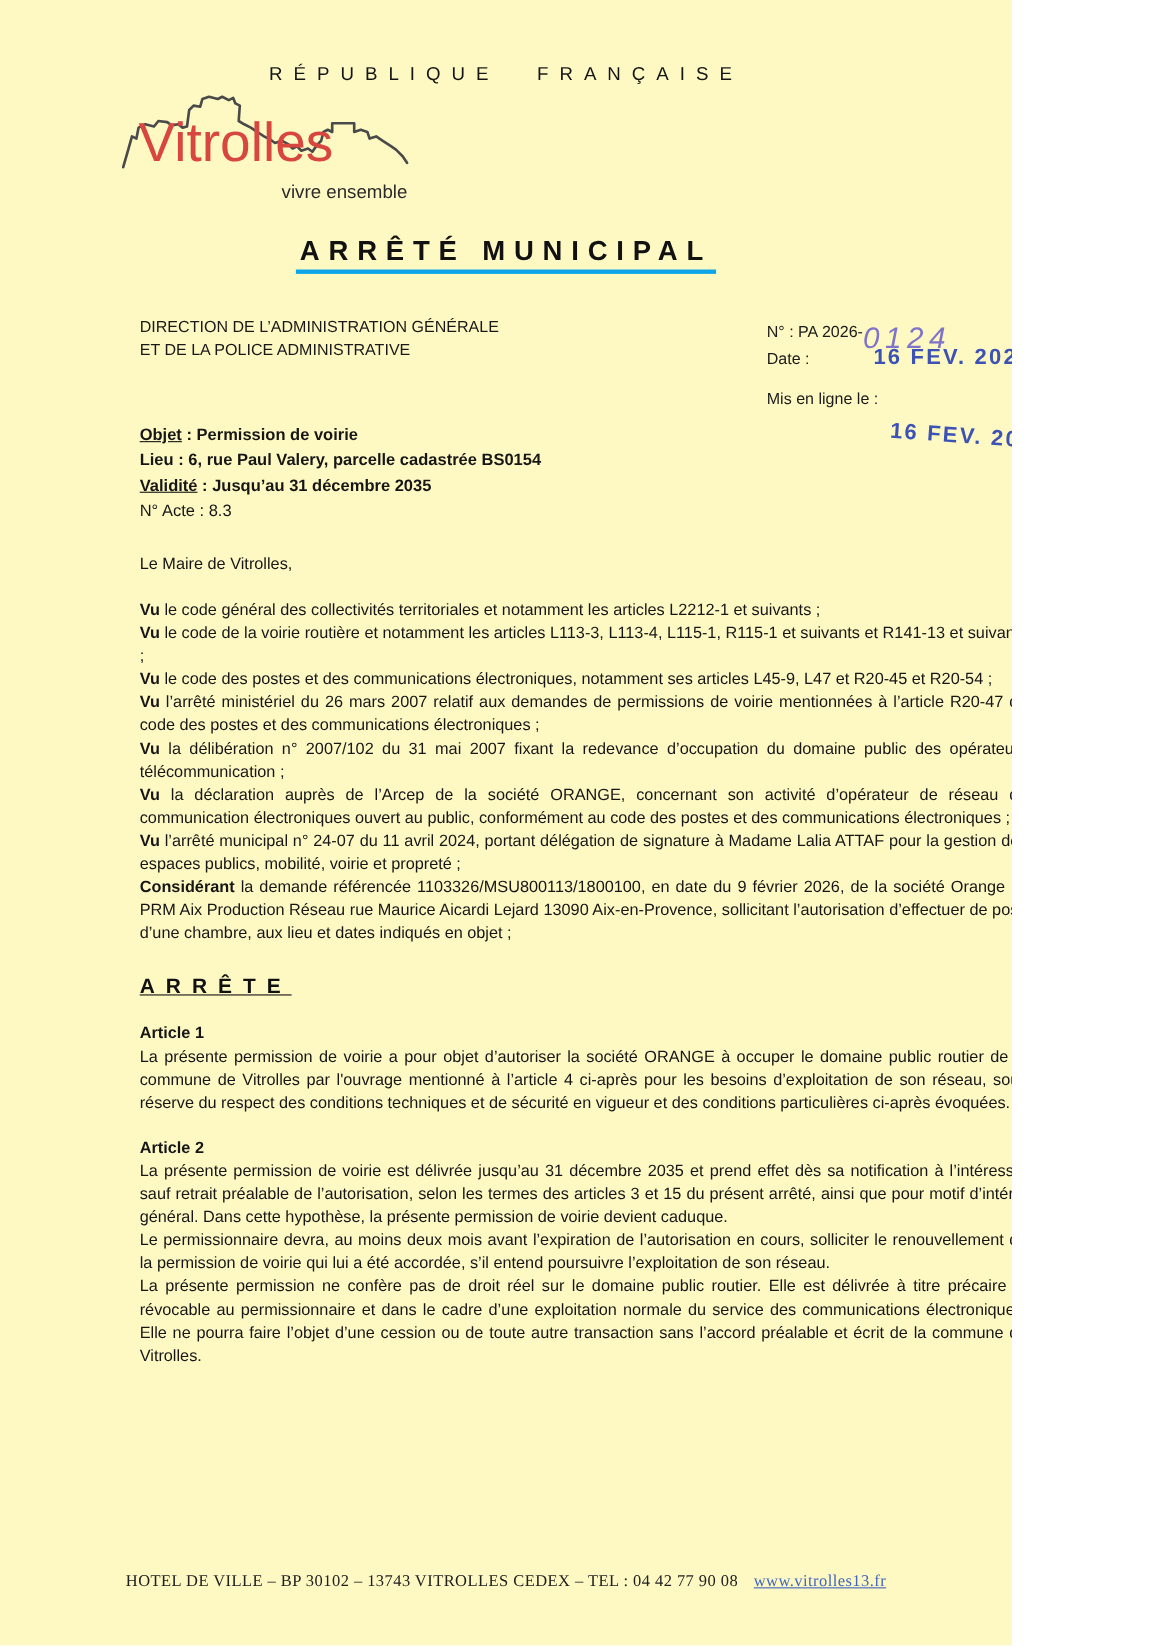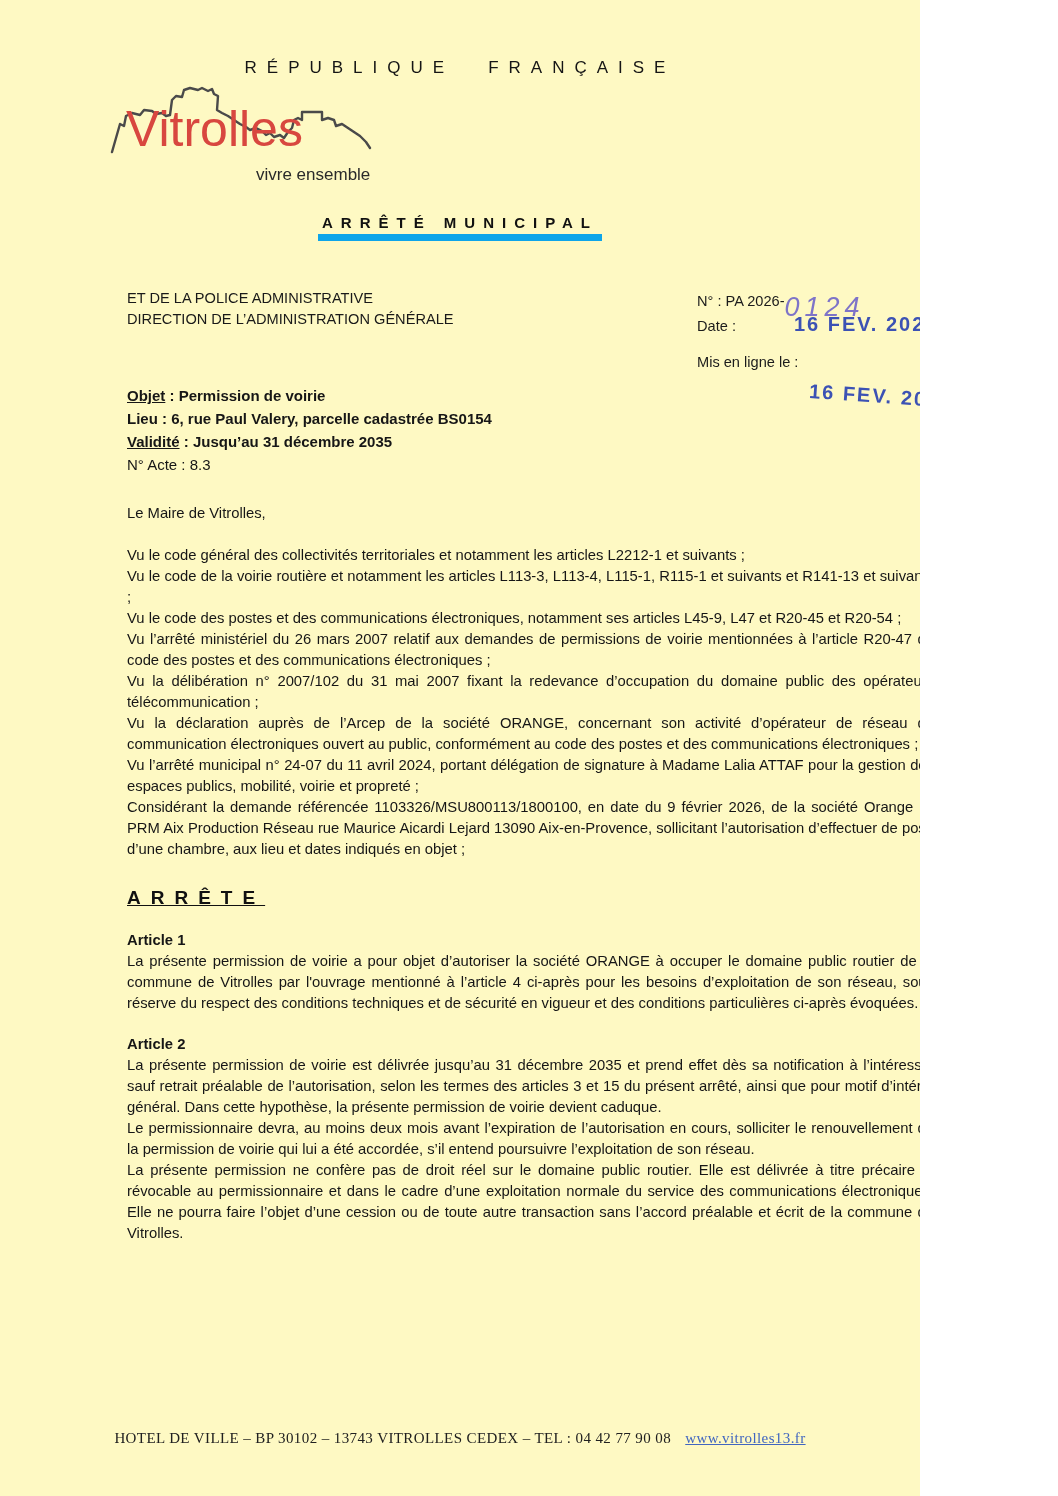--- a/index.html
+++ b/index.html
@@ -19,22 +19,22 @@
   .logo{position:absolute;top:80px;left:110px;width:320px;height:125px;}
   .logo-skyline{position:absolute;top:0;left:0;}
   .logo-name{
     position:absolute;top:24px;left:16px;font-size:50px;line-height:1;
     color:#d8473f;letter-spacing:0px;font-weight:normal;
   }
   .logo-tagline{position:absolute;top:85px;left:146px;font-size:17px;color:#2a2a2a;}
 
   .doc-title{position:absolute;top:214px;left:0;width:100%;text-align:center;}
   .doc-title span{
-    font-size:15px;font-weight:bold;letter-spacing:8px;color:#111;
-    border-bottom:7px solid #0ea5e9;padding:0 4px 3px 4px;margin-top:20px;
+    font-size:25px;font-weight:bold;letter-spacing:8px;color:#111;
+    border-bottom:4px solid #0ea5e9;padding:0 4px 3px 4px;margin-top:20px;
   }
 
   
   .meta{position:absolute;top:286px;left:127px;width:850px;font-size:14.6px;}
   .direction{position:absolute;top:2px;left:0;width:430px;line-height:21px;color:#191919;}
   .numdate{position:absolute;top:0;left:570px;width:290px;line-height:22px;}
   .numrow{white-space:nowrap;}
   .handwritten{
     color:#7e74c8;font-size:27px;font-style:italic;letter-spacing:5px;
     position:relative;top:10px;font-family:Liberation Sans, sans-serif;
@@ -53,21 +53,21 @@
   .bold{font-weight:bold;}
   .uline{text-decoration:underline;}
 
   
   .content{
     position:absolute;top:503px;left:127px;width:807px;
     font-size:14.8px;line-height:21px;text-align:justify;color:#161616;
   }
   .salutation{margin:0 0 21px 0;}
   .clause{margin:0;}
-  .lead{font-weight:normal;}
+  .lead{font-weight:bold;}
   .arrete-heading{
     text-align:left;font-weight:bold;font-size:19px;letter-spacing:10px;
     margin:27px 0 22px 0;color:#111;text-decoration:underline;
   }
   .article-title{font-weight:bold;margin:20px 0 0 0;}
   .para{margin:0;}
   .closing{}
 
   
   .footer{
@@ -94,22 +94,22 @@
     <span class="logo-name">Vitrolles</span>
     <span class="logo-tagline">vivre ensemble</span>
   </div>
 
   <div class="doc-title">
     <span>ARRÊTÉ MUNICIPAL</span>
   </div>
 
   <div class="meta">
     <div class="direction">
+      <div>DIRECTION DE L’ADMINISTRATION GÉNÉRALE</div>
       <div>ET DE LA POLICE ADMINISTRATIVE</div>
-      <div>DIRECTION DE L’ADMINISTRATION GÉNÉRALE</div>
     </div>
     <div class="numdate">
       <div class="numrow">
         <span>N° : PA 2026-</span><span class="handwritten">0124</span>
       </div>
       <div class="daterow">
         <span>Date :</span>
         <span class="stamp stamp-date">16 FEV. 2026</span>
       </div>
       <div class="online-label">Mis en ligne le :</div>

